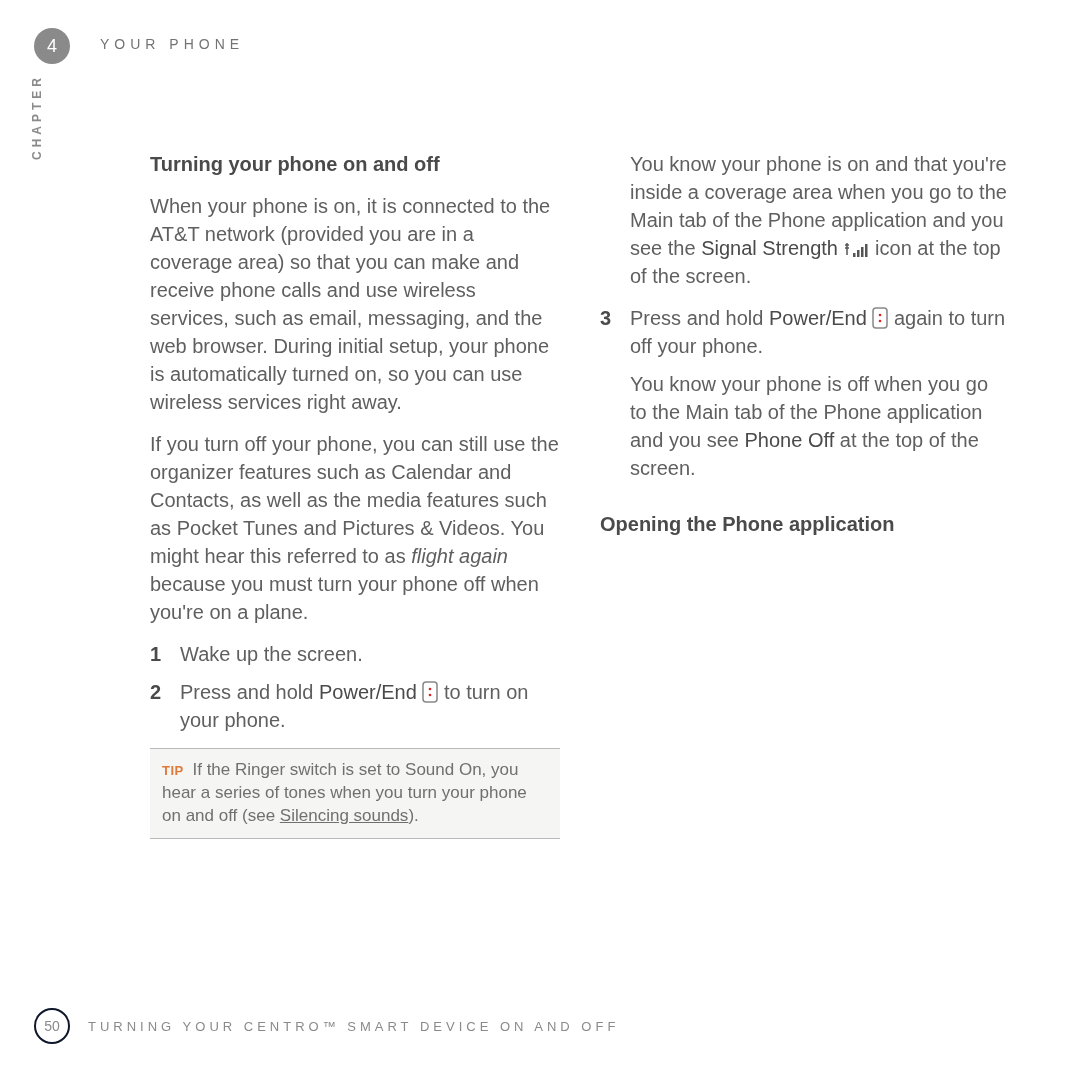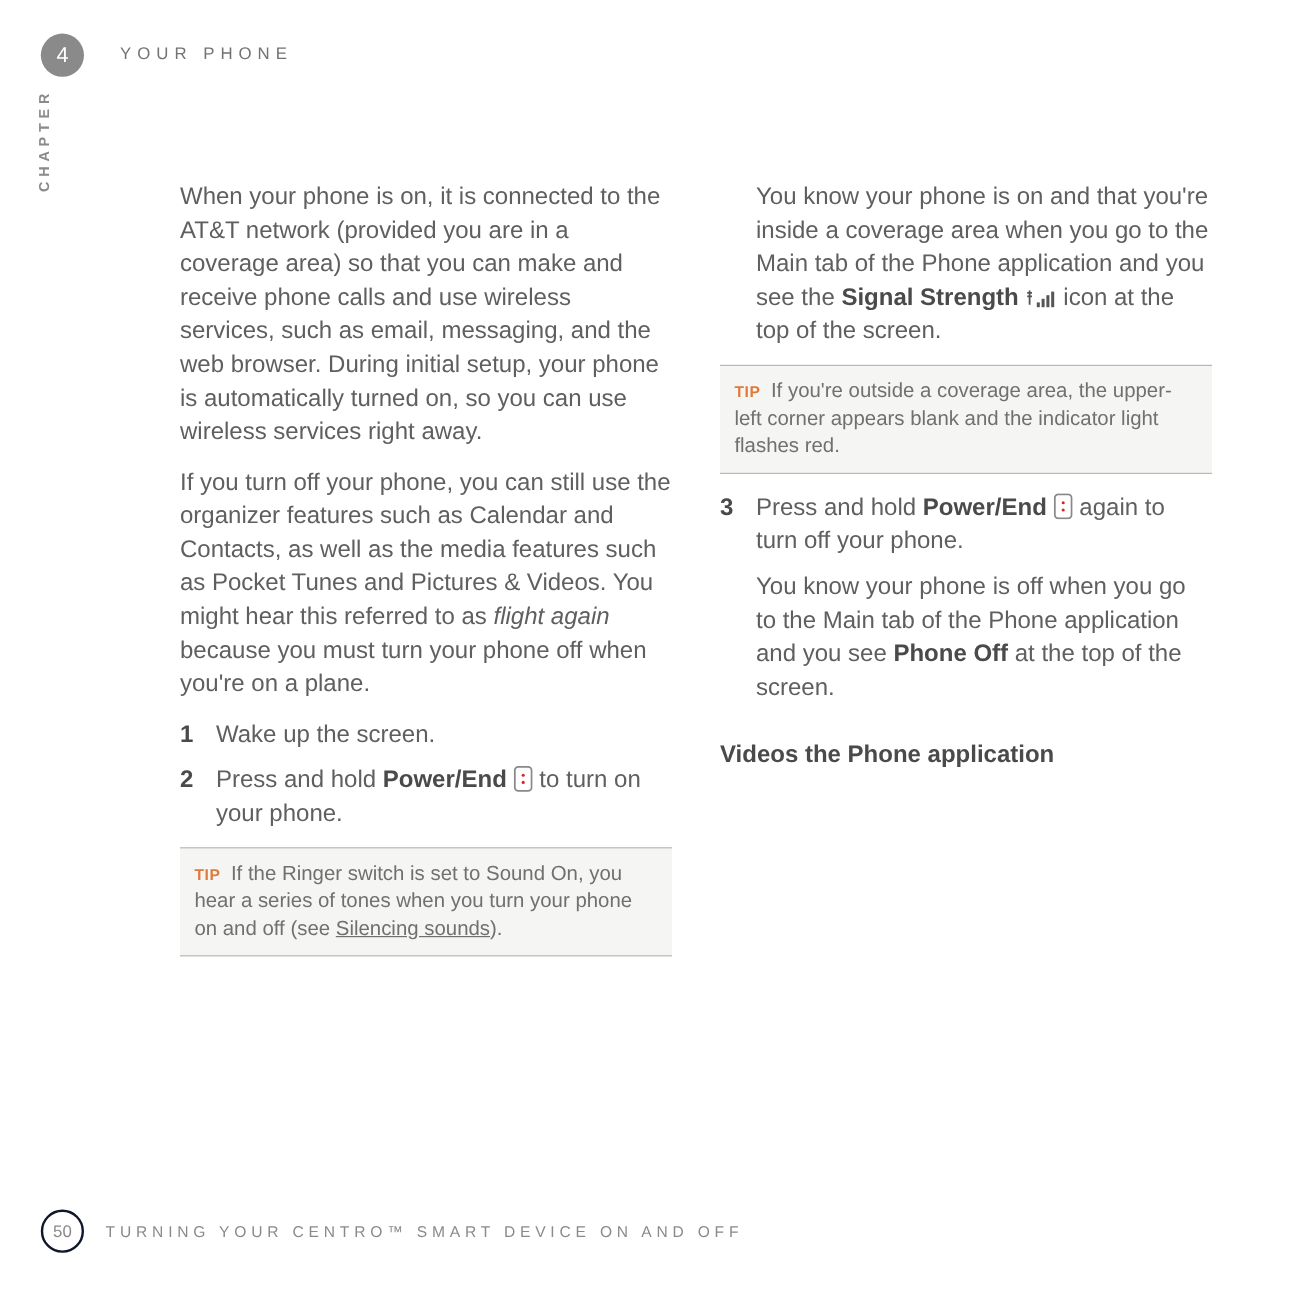--- a/index.html
+++ b/index.html
@@ -66,21 +66,21 @@
     color: #5f5f5f;
   }
   .column p { margin-bottom: 14px; }
   .heading {
     font-weight: bold;
     color: #4a4a4a;
     margin-bottom: 8px;
     font-size: 20px;
   }
   .italic { font-style: italic; }
-  .bold { font-weight: bold; color: #4a4a4a; }
+  .bold { font-weight: normal; color: #4a4a4a; }
   .step { display: flex; margin-bottom: 10px; }
   .step-num { font-weight: bold; color: #4a4a4a; width: 30px; flex-shrink: 0; }
   .step-body { flex: 1; }
   .step-body p { margin-bottom: 10px; }
   .tip-box {
     border-top: 1px solid #b8b8b8;
     border-bottom: 1px solid #b8b8b8;
     background: #f5f5f3;
     padding: 10px 12px;
     font-size: 17px;
@@ -132,20 +132,21 @@
 
   <div class="chapter-badge">
     <span>4</span>
   </div>
   <div class="header-text">YOUR PHONE</div>
   <div class="sidebar-vertical">CHAPTER</div>
 
   <div class="content">
 
     <div class="column">
+      <p class="heading">Turning your phone on and off</p>
       <p>When your phone is on, it is connected to the AT&amp;T network (provided you are in a coverage area) so that you can make and receive phone calls and use wireless services, such as email, messaging, and the web browser. During initial setup, your phone is automatically turned on, so you can use wireless services right away.</p>
       <p>
         <span>If you turn off your phone, you can still use the organizer features such as Calendar and Contacts, as well as the media features such as Pocket Tunes and Pictures &amp; Videos. You might hear this referred to as </span><span class="italic">flight again</span><span> because you must turn your phone off when you're on a plane.</span>
       </p>
 
       <div class="step">
         <div class="step-num">1</div>
         <div class="step-body">Wake up the screen.</div>
       </div>
 
@@ -173,43 +174,40 @@
         <svg class="inline-icon" width="26" height="18" viewBox="0 0 26 18">
           <path d="M3 2 L3 14 M1 4 L5 4 M1 7 L5 7" stroke="#555" stroke-width="1.5" fill="none"></path>
           <rect x="9" y="12" width="2.5" height="4" fill="#555"></rect>
           <rect x="13" y="9" width="2.5" height="7" fill="#555"></rect>
           <rect x="17" y="6" width="2.5" height="10" fill="#555"></rect>
           <rect x="21" y="3" width="2.5" height="13" fill="#555"></rect>
         </svg>
         <span> icon at the top of the screen.</span>
       </p>
 
-      <div class="tip-box">
-        <span class="tip-label">TIP</span><span> If you're outside a coverage area, the upper-left corner appears blank and the indicator light flashes red.</span>
-      </div>
 
       <div class="step">
         <div class="step-num">3</div>
         <div class="step-body">
           <p>
             <span>Press and hold </span><span class="bold">Power/End</span>
             <svg class="inline-icon" width="16" height="22" viewBox="0 0 16 22">
               <rect x="1" y="1" width="14" height="20" rx="3" fill="none" stroke="#888" stroke-width="1.5"></rect>
               <circle cx="8" cy="8" r="1.3" fill="#d22"></circle>
               <circle cx="8" cy="14" r="1.3" fill="#d22"></circle>
             </svg>
             <span> again to turn off your phone.</span>
           </p>
           <p>
             <span>You know your phone is off when you go to the Main tab of the Phone application and you see </span><span class="bold">Phone Off</span><span> at the top of the screen.</span>
           </p>
         </div>
       </div>
 
-      <p class="heading" style="margin-top:18px;">Videos the Phone application</p>
+      <p class="heading" style="margin-top:18px;">Opening the Phone application</p>
     </div>
 
   </div>
 
   <div class="footer">
     <div class="page-badge">
       <span>50</span>
     </div>
     <div class="footer-text">TURNING YOUR CENTRO™ SMART DEVICE ON AND OFF</div>
   </div>

